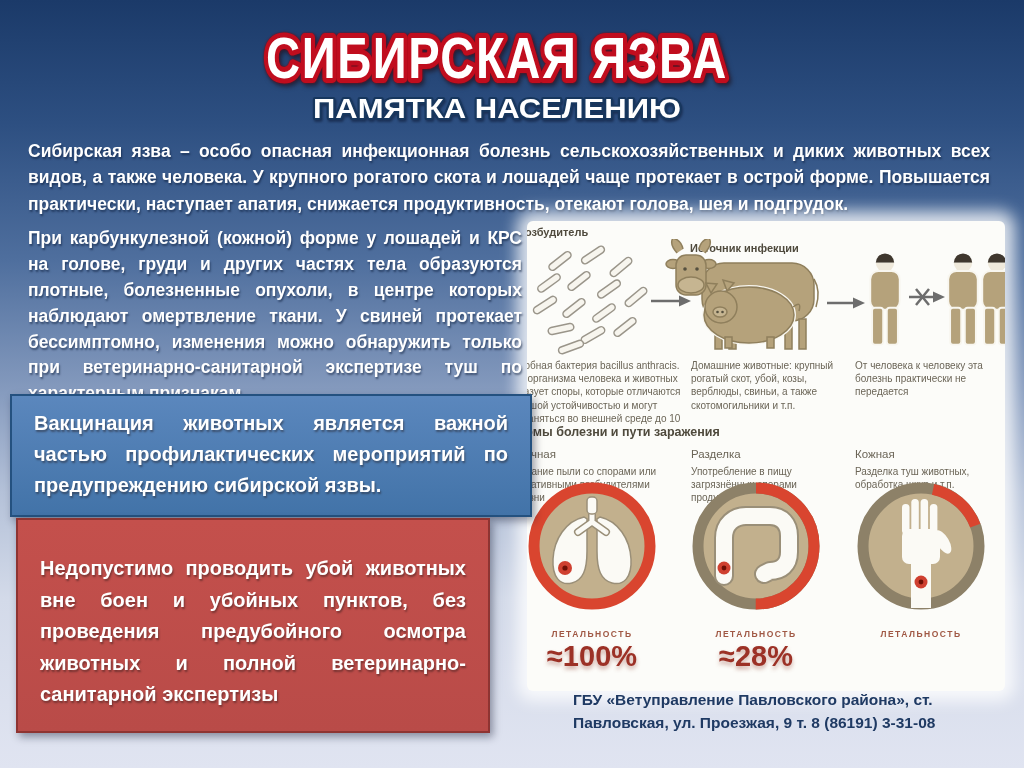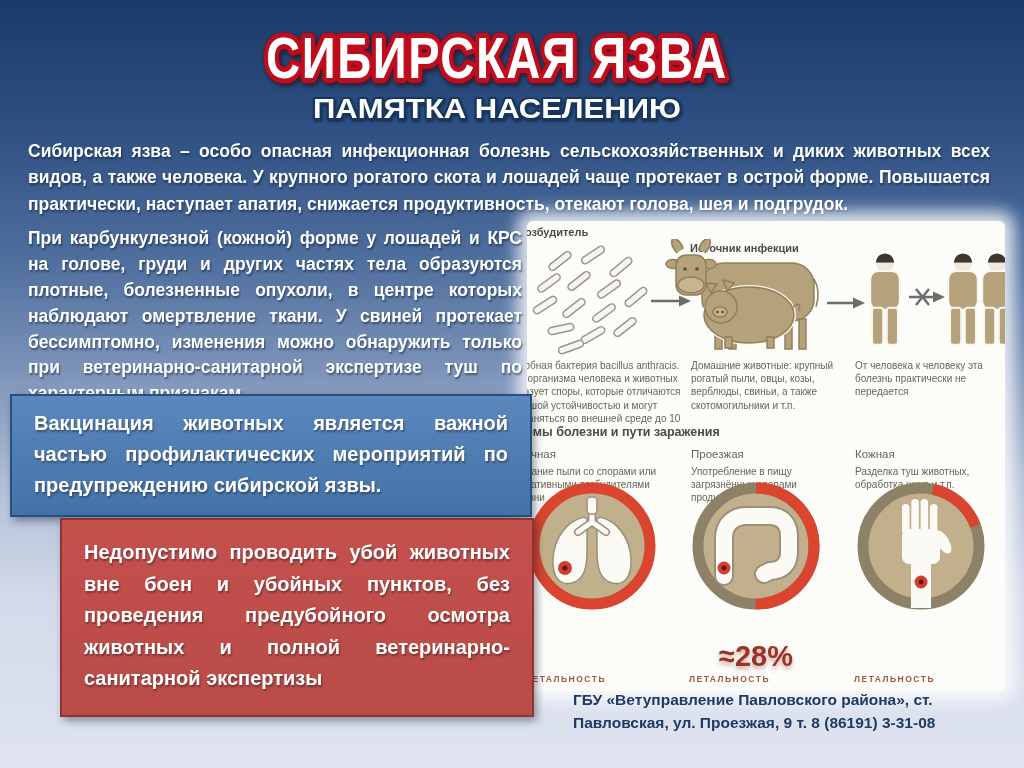--- a/index.html
+++ b/index.html
@@ -26,39 +26,39 @@
     box-sizing:border-box;color:#fff;font-weight:bold;text-align:justify;
     text-shadow:1px 2px 2px rgba(30,20,20,.45);z-index:6;
     box-shadow:3px 4px 8px rgba(10,15,40,.4);
   }
   #vaccination-note-box{
     left:10px;top:394px;width:522px;padding:12px 22px 14px;
     background:linear-gradient(180deg,#5b87bd,#4273a8);
     border:2px solid #24517f;font-size:20px;line-height:1.55;
   }
   #slaughter-warning-box{
-    left:16px;top:518px;width:474px;padding:17px 22px 20px;
+    left:16px;top:518px;width:474px;padding:33px 22px 20px;
     background:linear-gradient(180deg,#c4504c,#b94b48);
-    border:2px solid #8e3432;font-size:20px;line-height:1.58;margin-left:44px;
+    border:2px solid #8e3432;font-size:20px;line-height:1.58;
   }
   
   #infographic-panel{
     left:527px;top:221px;width:478px;height:470px;background:#fcfcf9;
     border-radius:6px;overflow:hidden;z-index:2;
     box-shadow:0 0 16px 10px rgba(255,255,255,.8);
   }
   #panel-inner{position:absolute;left:-22px;top:0;width:500px;height:100%;}
   .pi{position:absolute;}
   .info-label{font-size:11px;font-weight:bold;color:#4f4a3d;}
   .info-caption{font-size:10px;color:#6b6557;line-height:1.32;}
   .form-name{font-size:11.5px;color:#6b6557;}
   #forms-header{font-size:12.5px;font-weight:bold;color:#4f4a3d;}
   .lethality-label{
-    width:134px;text-align:left;font-size:8.5px;font-weight:bold;
-    letter-spacing:1.5px;color:#a05844;margin-top:45px;
+    width:134px;text-align:center;font-size:8.5px;font-weight:bold;
+    letter-spacing:1.5px;color:#a05844;
   }
   .lethality-value{
     width:134px;text-align:center;font-size:29px;font-weight:bold;
     color:#9c3126;text-shadow:0 3px 4px rgba(150,70,55,.45);
   }
   
   #contact-info{
     left:573px;top:688px;width:372px;font-size:15.5px;font-weight:bold;
     color:#1f3a63;line-height:1.5;z-index:3;
   }
@@ -168,27 +168,27 @@
           <path d="M411,50 l13,16 M424,50 l-13,16" fill="none"></path>
         </g>
 
         <g>
           <use href="#pg-person" transform="translate(458,66) scale(0.92)"></use>
           <use href="#pg-person" transform="translate(492,66) scale(0.92)"></use>
         </g>
       </svg>
 
       <div class="pi info-caption" style="left:2px;top:138px;width:182px;">Аэробная бактерия bacillus anthracis. Вне организма человека и животных образует споры, которые отличаются большой устойчивостью и могут сохраняться во внешней среде до 10 лет</div>
-      <div class="pi info-caption" style="left:186px;top:138px;width:152px;">Домашние животные: крупный рогатый пыли, овцы, козы, верблюды, свиньи, а также скотомогильники и т.п.</div>
+      <div class="pi info-caption" style="left:186px;top:138px;width:152px;">Домашние животные: крупный рогатый скот, убой, козы, верблюды, свиньи, а также скотомогильники и т.п.</div>
       <div class="pi info-caption" style="left:350px;top:138px;width:145px;">От человека к человеку эта болезнь практически не передается</div>
 
       <div id="forms-header" class="pi" style="left:2px;top:204px;">Формы болезни и пути заражения</div>
 
       <div class="pi form-name" style="left:2px;top:227px;">Лёгочная</div>
-      <div class="pi form-name" style="left:186px;top:227px;">Проезжая</div>
+      <div class="pi form-name" style="left:186px;top:227px;">Разделка</div>
       <div class="pi form-name" style="left:350px;top:227px;">Кожная</div>
 
       <div class="pi info-caption" style="left:2px;top:244px;width:182px;">Вдыхание пыли со спорами или вегетативными возбудителями болезни</div>
       <div class="pi info-caption" style="left:186px;top:244px;width:158px;">Употребление в пищу загрязнённых спорами продуктов, воды</div>
       <div class="pi info-caption" style="left:350px;top:244px;width:140px;">Разделка туш животных, обработка шкур и т.п.</div>
 
       <svg class="pi" style="left:20px;top:258px;" width="134" height="134" viewBox="0 0 134 134">
         <circle cx="67" cy="67" r="56" fill="#c2b08d"></circle>
         <circle cx="67" cy="67" r="58" fill="none" stroke="#d9452f" stroke-width="11"></circle>
         <g transform="translate(67,64)">
@@ -228,20 +228,21 @@
           <ellipse cx="22" cy="-4" rx="6" ry="13" transform="rotate(-30 22 -4)"></ellipse>
           <circle cx="0" cy="36" r="6.5" fill="#cf4030"></circle>
           <circle cx="0" cy="36" r="2.4" fill="#6e1006"></circle>
         </g>
       </svg>
 
       <div class="pi lethality-label" style="left:20px;top:408px;">ЛЕТАЛЬНОСТЬ</div>
       <div class="pi lethality-label" style="left:184px;top:408px;">ЛЕТАЛЬНОСТЬ</div>
       <div class="pi lethality-label" style="left:349px;top:408px;">ЛЕТАЛЬНОСТЬ</div>
 
+      <div class="pi lethality-value" style="left:20px;top:419px;">≈100%</div>
       <div class="pi lethality-value" style="left:184px;top:419px;">≈28%</div>
     </div>
   </div>
 
   <div id="carbuncle-paragraph" class="abs para">При карбункулезной (кожной) форме у лошадей и КРС на голове, груди и других частях тела образуются плотные, болезненные опухоли, в центре которых наблюдают омертвление ткани. У свиней протекает бессимптомно, изменения можно обнаружить только при ветеринарно-санитарной экспертизе туш по характерным признакам.</div>
 
   <div id="vaccination-note-box" class="abs note-box">
     <span>Вакцинация животных является важной частью профилактических мероприятий по предупреждению сибирской язвы.</span>
   </div>
 

